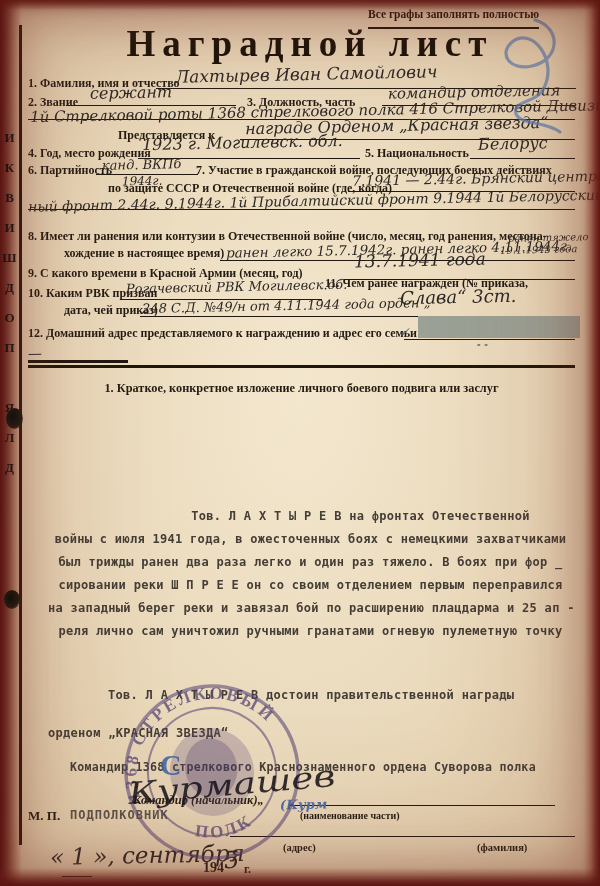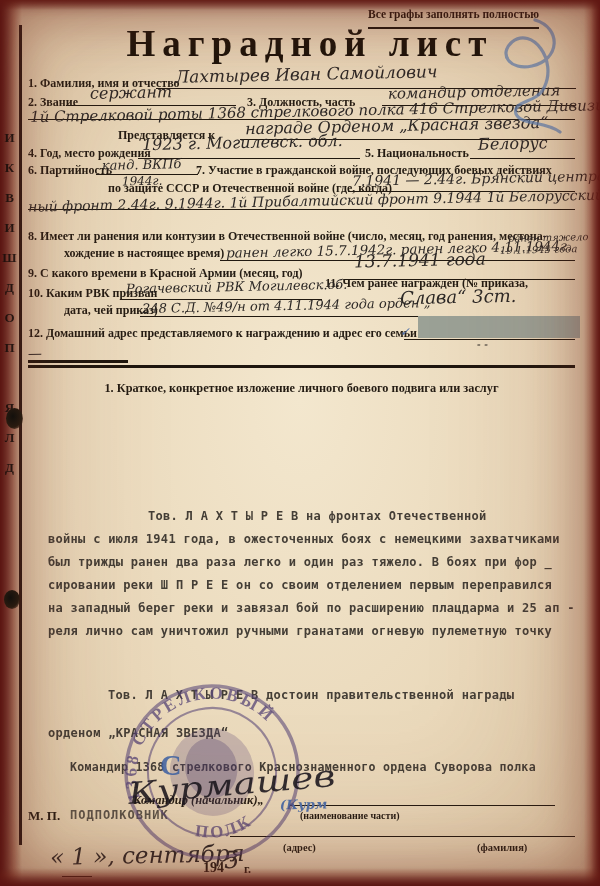--- a/index.html
+++ b/index.html
@@ -34,21 +34,21 @@
   .blue{color:#4f6fa8;}
   .notice{position:absolute;left:368px;top:8px;font-weight:bold;font-size:11.5px;color:#1d150d;
       border-bottom:2px solid #1d150d;padding-bottom:7px;z-index:10;white-space:nowrap;}
   .title{position:absolute;left:80px;top:22px;width:460px;text-align:center;font-weight:bold;
       font-size:37px;letter-spacing:7px;color:#181209;z-index:10;}
   .sec-head{position:absolute;left:28px;top:381px;width:547px;text-align:center;font-weight:bold;
       font-size:12.3px;color:#241c13;z-index:10;}
   .redact{position:absolute;left:418px;top:316px;width:162px;height:22px;background:#9ba196;z-index:12;}
   .nblock{position:absolute;left:48px;top:509px;width:525px;z-index:10;}
   .nline{height:23px;font-family:"DejaVu Sans Mono", monospace;font-weight:bold;font-size:12px;
-      letter-spacing:.3px;color:#443e36;white-space:nowrap;}
+      letter-spacing:.3px;color:#443e36;white-space:nowrap;text-align:center;}
   .indent{padding-left:100px;}
   .stamp{position:absolute;left:112px;top:672px;width:200px;height:200px;transform:rotate(-12deg);z-index:14;opacity:.9;}
   .sc{fill:none;stroke:rgba(84,66,118,.62);}
   .st{font-family:"Liberation Serif", serif;font-weight:bold;font-size:17px;letter-spacing:3px;fill:rgba(80,62,115,.8);}
   .stamp-c{position:absolute;left:160px;top:748px;font-size:30px;font-weight:bold;z-index:15;
       color:rgba(58,96,165,.85);font-family:"Liberation Serif", serif;}
   .signature{position:absolute;left:128px;top:776px;font-family:"DejaVu Serif", serif;font-style:italic;
       font-size:30px;color:#17151c;transform:rotate(-5deg) scaleX(1.25);transform-origin:left;z-index:16;opacity:.88;}
   .flourish{position:absolute;z-index:20;}
 </style>

